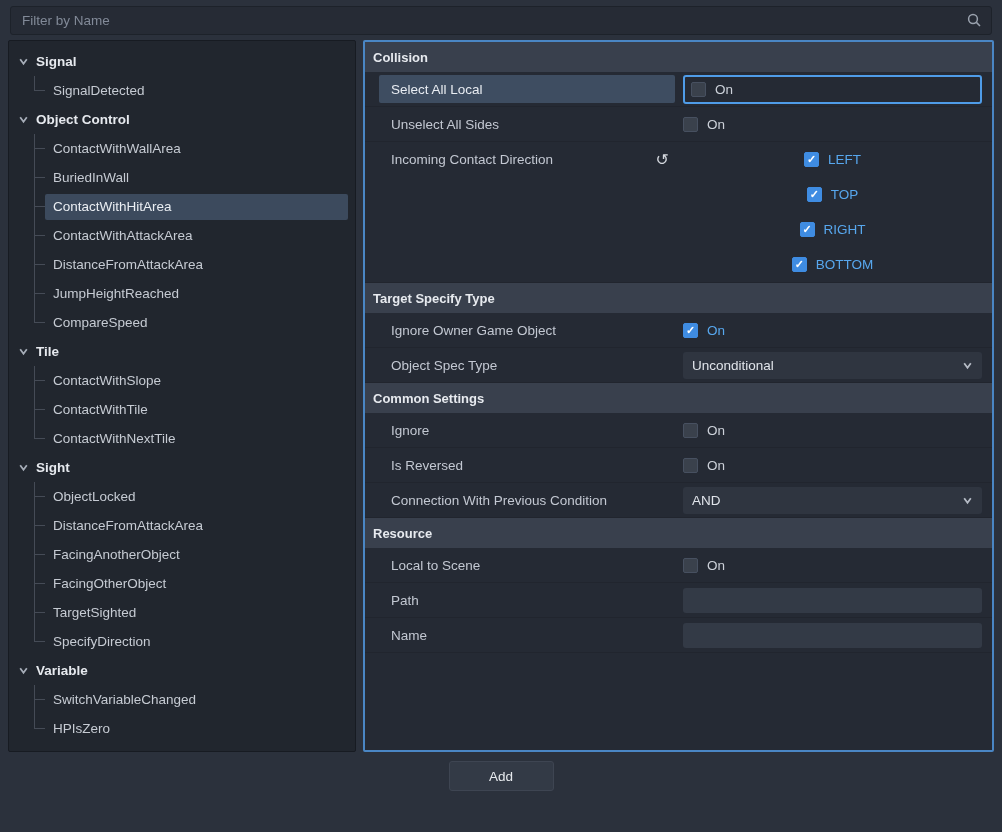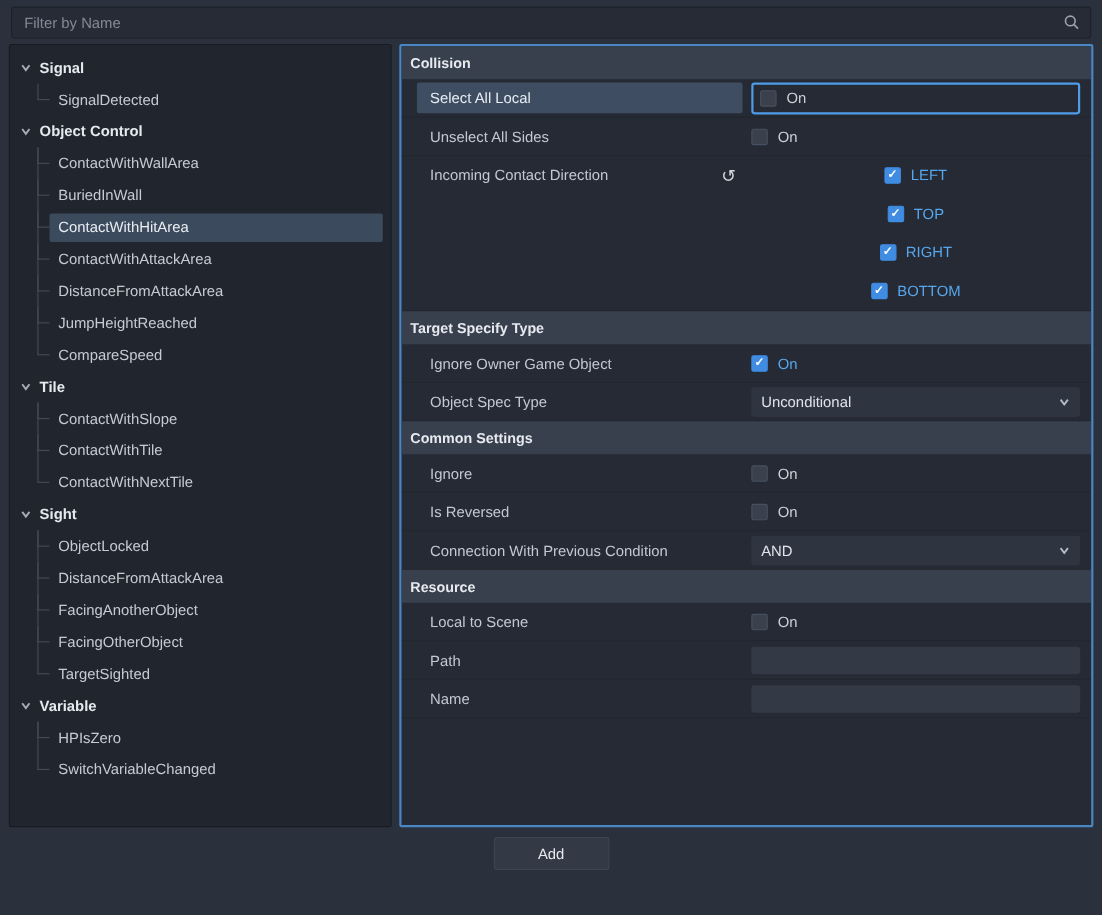--- a/index.html
+++ b/index.html
@@ -203,38 +203,41 @@
             </li>
           <li>
               <span class="tree-item-label">FacingAnotherObject</span>
             </li>
           <li>
               <span class="tree-item-label">FacingOtherObject</span>
             </li>
           <li>
               <span class="tree-item-label">TargetSighted</span>
             </li>
+          <li>
+              <span class="tree-item-label">SpecifyDirection</span>
+            </li>
         </ul>
       </div>
 
       <div class="tree-group">
         <div class="tree-group-header">
           <span class="chev">
               <svg width="11" height="11" viewBox="0 0 10 10">
                 <path d="M2 3 L5 7 L8 3" fill="none" stroke="#a6adb8" stroke-width="1.6"></path>
               </svg>
             </span>
           <span>Variable</span>
         </div>
         <ul class="tree-children">
           <li>
+              <span class="tree-item-label">SwitchVariableChanged</span>
+            </li>
+          <li>
               <span class="tree-item-label">HPIsZero</span>
-            </li>
-          <li>
-              <span class="tree-item-label">SwitchVariableChanged</span>
             </li>
         </ul>
       </div>
 
     </div>
 
     <div class="inspector-panel">
 
       <div class="section-header">Collision</div>
 

